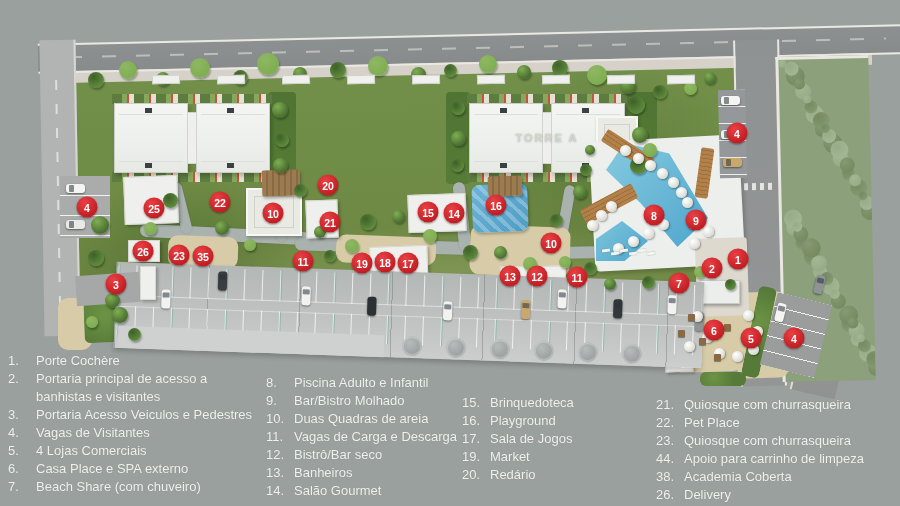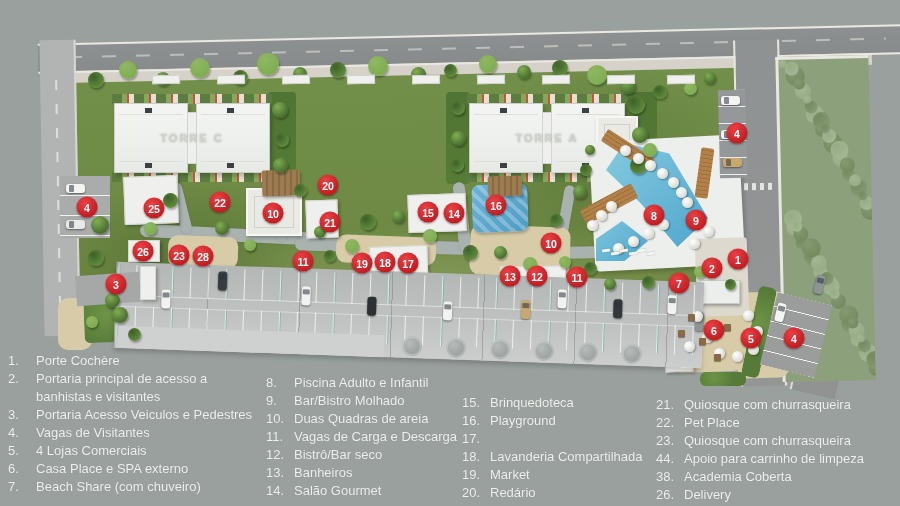--- a/index.html
+++ b/index.html
@@ -224,21 +224,20 @@
     <div class="balc b"></div>
     <div class="blk blkL">
         <span class="vent" style="left:30px;top:4px;"></span>
         <span class="vent" style="left:30px;bottom:4px;"></span>
       </div>
     <div class="blk blkR">
         <span class="vent" style="left:30px;top:4px;"></span>
         <span class="vent" style="left:30px;bottom:4px;"></span>
       </div>
     <div class="mid"></div>
-    <div class="tw-label">TORRE C</div>
   </div>
   <div class="tower" style="left:467px;width:160px;">
     <div class="balc t"></div>
     <div class="balc b"></div>
     <div class="blk blkL">
         <span class="vent" style="left:30px;top:4px;"></span>
         <span class="vent" style="left:30px;bottom:4px;"></span>
       </div>
     <div class="blk blkR">
         <span class="vent" style="left:30px;top:4px;"></span>
@@ -456,21 +455,21 @@
       <div class="mk" style="left: 454px; top: 213px;">14</div>
       <div class="mk" style="left: 428px; top: 212px;">15</div>
       <div class="mk" style="left: 496px; top: 205px;">16</div>
       <div class="mk" style="left: 408px; top: 263px;">17</div>
       <div class="mk" style="left: 385px; top: 262px;">18</div>
       <div class="mk" style="left: 362px; top: 263px;">19</div>
       <div class="mk" style="left: 328px; top: 185px;">20</div>
       <div class="mk" style="left: 330px; top: 222px;">21</div>
       <div class="mk" style="left: 220px; top: 202px;">22</div>
       <div class="mk" style="left: 179px; top: 255px;">23</div>
-      <div class="mk" style="left: 203px; top: 256px;">28</div>
+      <div class="mk" style="left: 203px; top: 256px;">35</div>
       <div class="mk" style="left: 154px; top: 208px;">25</div>
       <div class="mk" style="left: 143px; top: 251px;">26</div>
     </div>
 
   <div class="lg-col" style="left:8px;top:352px;width:258px;">
       <div class="lg-item">
         <div class="lg-num">1.</div>
         <div class="lg-txt">Porte Cochère</div>
       </div>
       <div class="lg-item">
@@ -532,24 +531,21 @@
       <div class="lg-item">
         <div class="lg-num">15.</div>
         <div class="lg-txt">Brinquedoteca</div>
       </div>
       <div class="lg-item">
         <div class="lg-num">16.</div>
         <div class="lg-txt">Playground</div>
       </div>
       <div class="lg-item">
         <div class="lg-num">17.</div>
-      </div>
-      <div class="lg-item">
-        <div class="lg-num">18.</div>
-        <div class="lg-txt">Lavanderia Compartilhada</div>
+        <div class="lg-txt">Sala de Jogos</div>
       </div>
       <div class="lg-item">
         <div class="lg-num">19.</div>
         <div class="lg-txt">Market</div>
       </div>
       <div class="lg-item">
         <div class="lg-num">20.</div>
         <div class="lg-txt">Redário</div>
       </div>
     </div>

